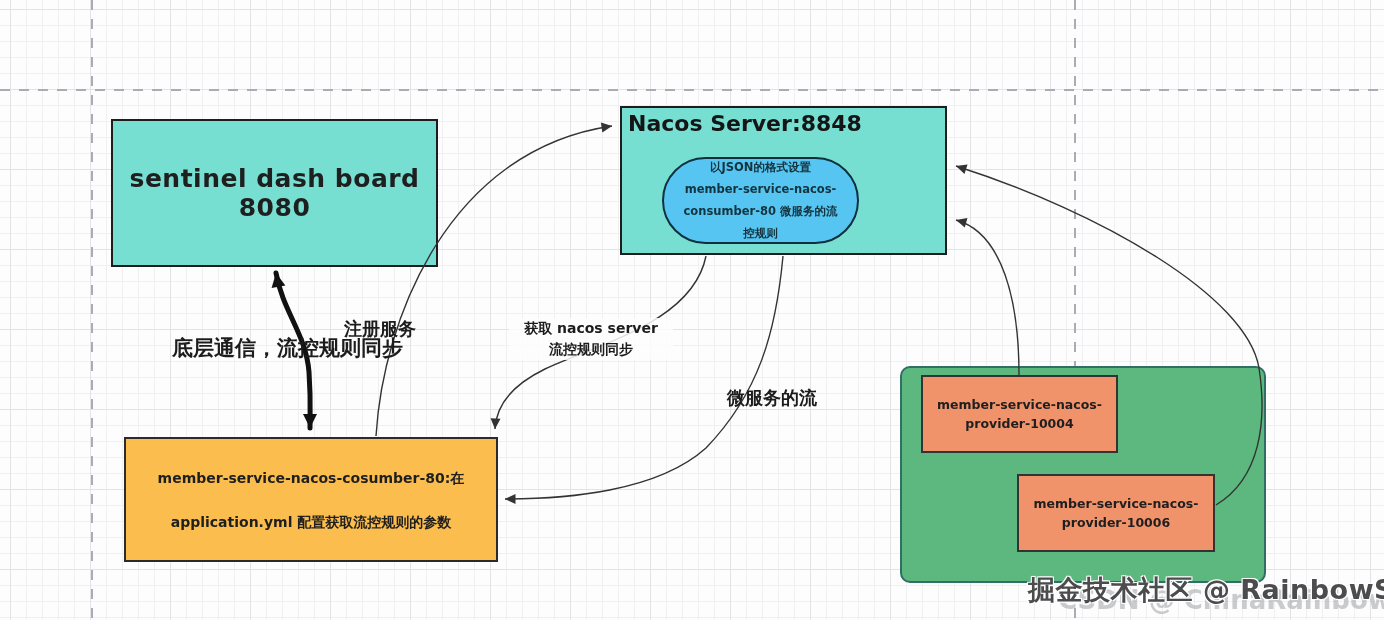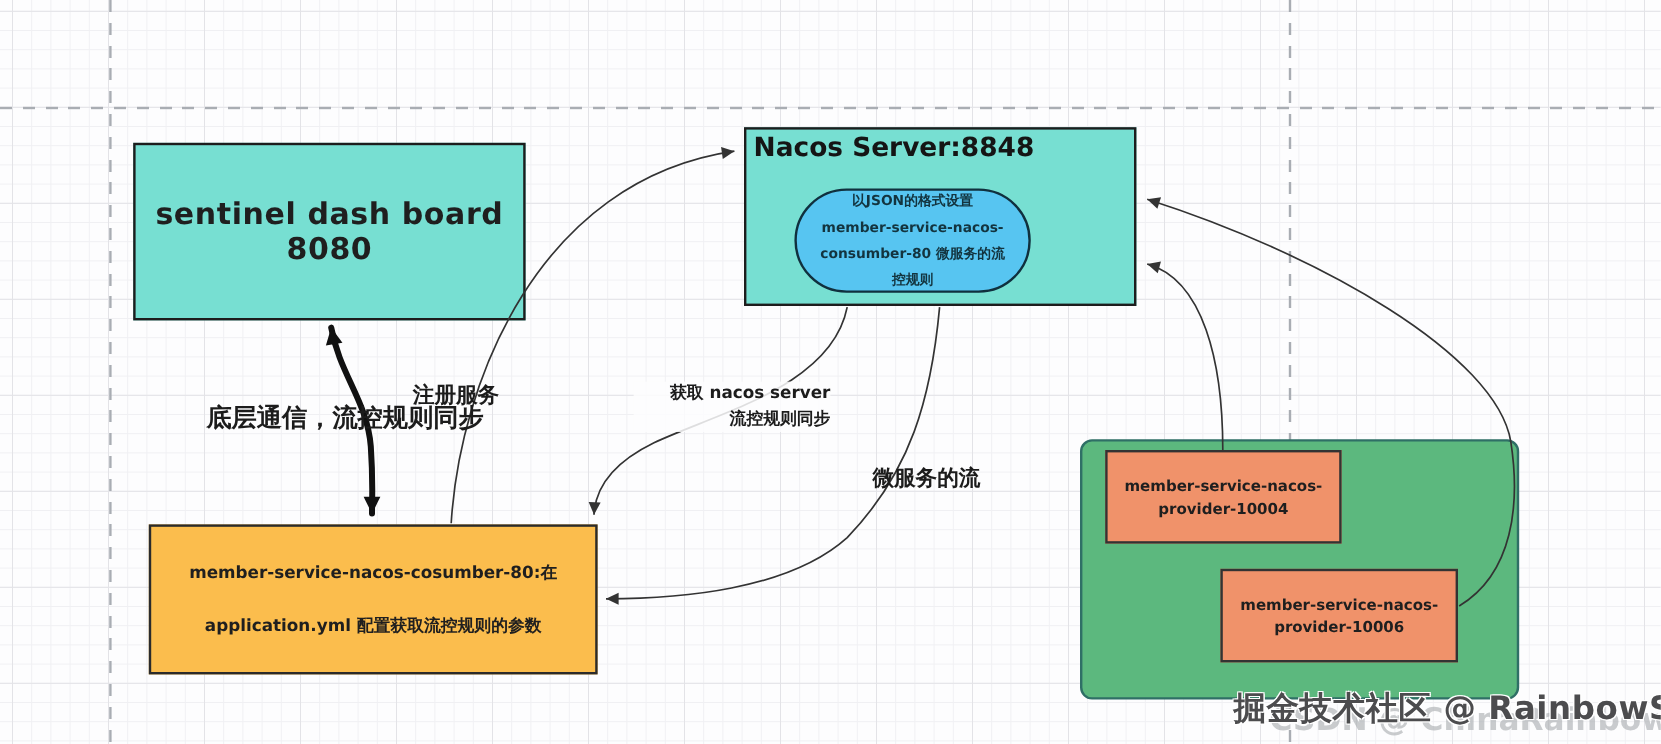--- a/index.html
+++ b/index.html
@@ -77,21 +77,21 @@
   .provider-a { left: 921px; top: 375px; width: 197px; height: 78px; }
   .provider-b { left: 1017px; top: 474px; width: 198px; height: 78px; }
 
   
   svg.edges { position: absolute; inset: 0; z-index: 3; pointer-events: none; }
 
   
   .elabel { position: absolute; z-index: 4; color: #1c1c1c; font-weight: bold; white-space: nowrap; }
   .lbl-register { left: 344px; top: 281px; font-size: 18px; margin-top: 36px; }
   .lbl-sync     { left: 172px; top: 334px; font-size: 21px; }
-  .lbl-fetch    { left: 528px; top: 318px; width: 164px; text-align: right;
+  .lbl-fetch    { left: 509px; top: 318px; width: 164px; text-align: center;
                   font-size: 14px; line-height: 21px; background: rgba(253,253,254,.85); }
   .lbl-discover { left: 727px; top: 386px; font-size: 18px; }
 
   
   .wm { position: absolute; white-space: nowrap; pointer-events: none; }
   .wm-csdn {
     left: 1058px; top: 585px; z-index: 5;
     font-size: 26px; font-weight: bold; color: #a7abae; opacity: .6;
   }
   .wm-juejin {

